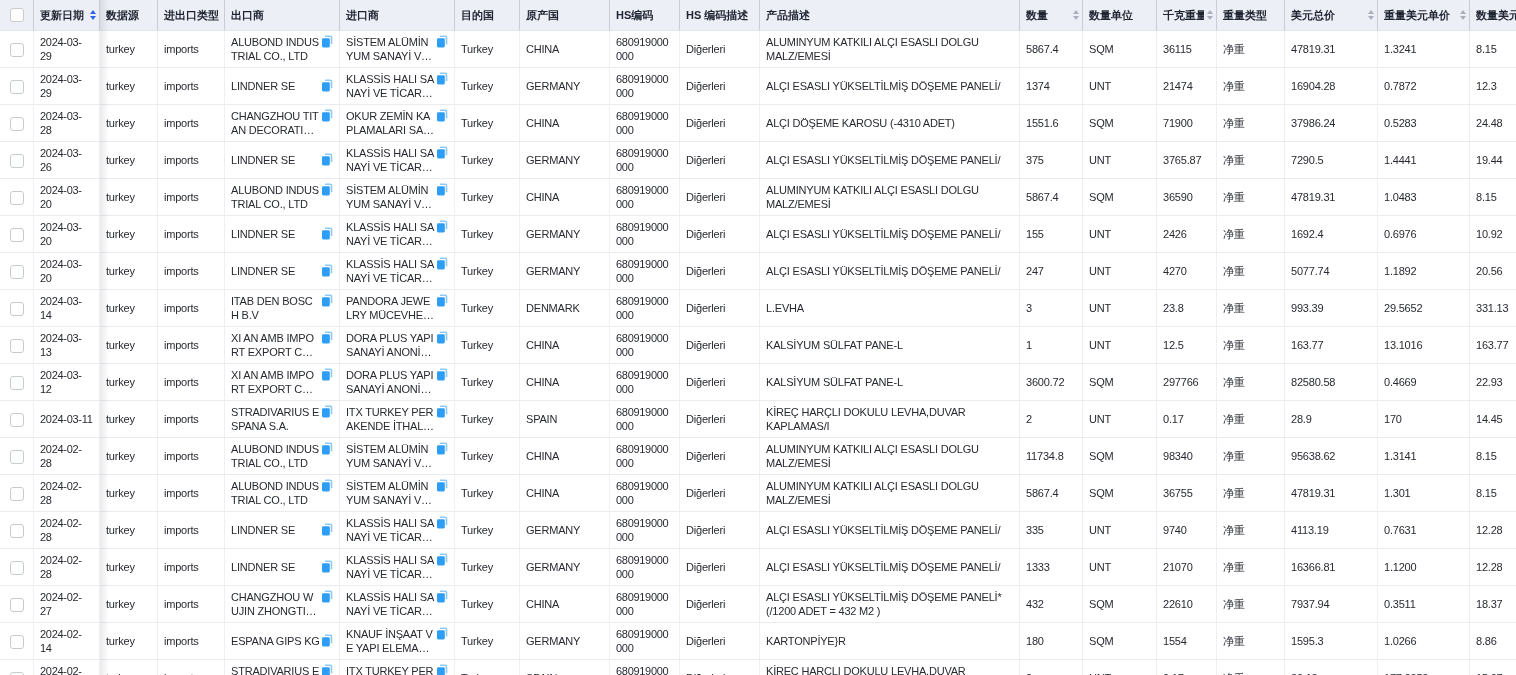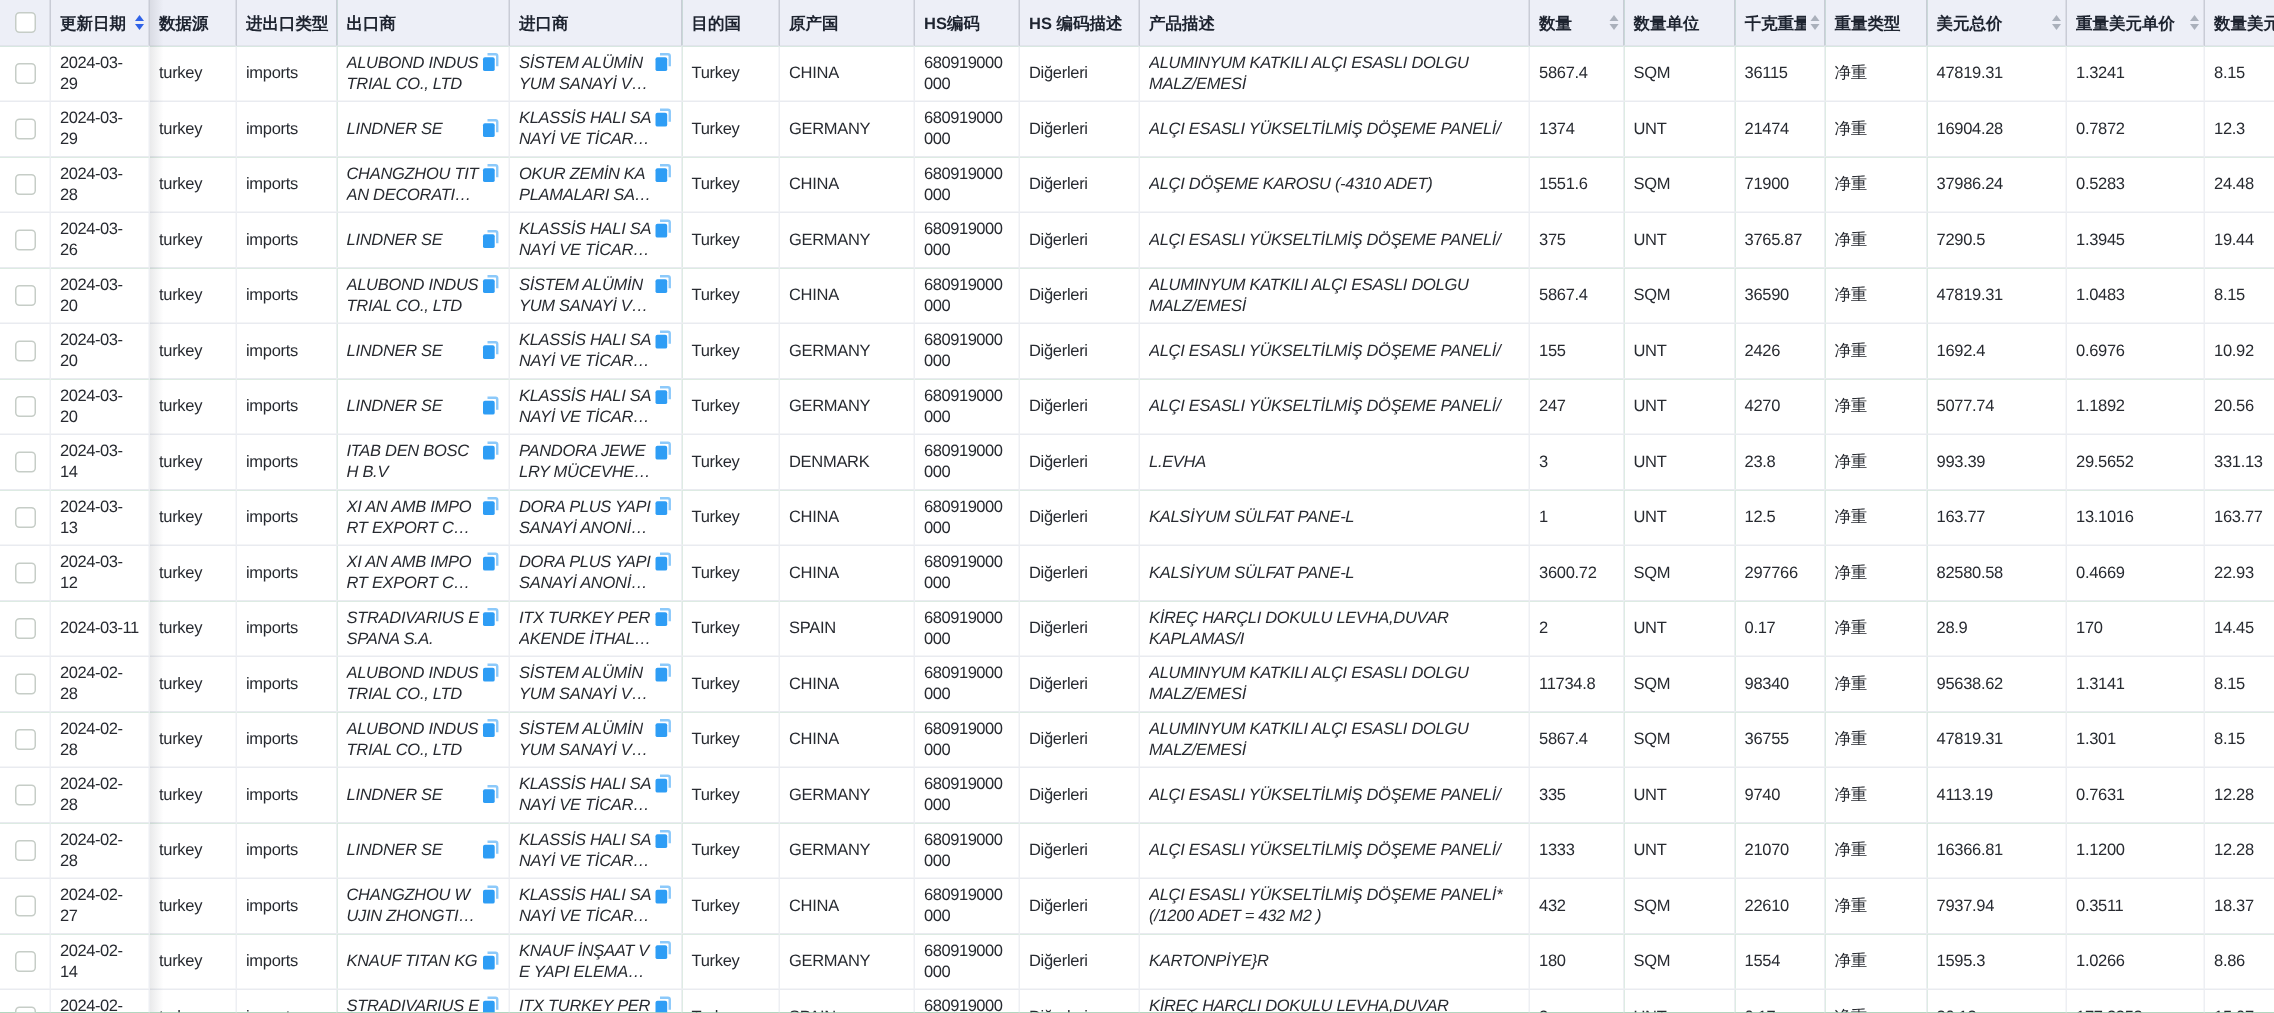--- a/index.html
+++ b/index.html
@@ -1,17 +1,17 @@
 <!DOCTYPE html>
 <html style="--header-bg: #edeff7; --accent: #2f62e8; --copy-blue: #2e9df5;"><head>
 <meta charset="utf-8">
 <style>
   :root { --header-bg:#edeff7; --accent:#2f62e8; --copy-blue:#2e9df5; }
   html,body{margin:0;padding:0;background:#fff;}
-  .viewport{position:relative;width:1516px;height:675px;overflow:hidden;background:#15803d;
+  .viewport{position:relative;width:1516px;height:675px;overflow:hidden;background:#be185d;
             font-family:"Liberation Sans","DejaVu Sans",sans-serif;}
   table{border-collapse:separate;border-spacing:0;table-layout:fixed;width:1560px;}
   thead th{background:var(--header-bg);height:30px;padding:0 3px 0 6px;
            border-right:1px solid #c9ccd6;border-bottom:1px solid #e2e4ec;
            font-size:11px;font-weight:700;color:#1e2430;text-align:left;
            overflow:hidden;white-space:nowrap;}
   .hcell{display:flex;align-items:center;width:100%;}
   .hlabel{flex:0 1 auto;overflow:hidden;}
   .sort{display:inline-flex;flex-direction:column;gap:2px;margin-left:auto;padding-left:3px;flex:none;cursor:pointer;}
   .sort i{display:block;width:0;height:0;border-left:3.5px solid transparent;border-right:3.5px solid transparent;}
@@ -21,21 +21,21 @@
   .sort.active .dn{border-top-color:var(--accent);}
   tbody tr{height:37px;}
   tbody td{padding:2px 6px;border-right:1px solid #edeff3;border-bottom:1px solid #e9ebf0;
            font-size:11px;line-height:14px;color:#272a30;letter-spacing:-0.2px;
            vertical-align:middle;overflow:hidden;word-wrap:break-word;background:#fff;}
   th.c-check,td.c-check{text-align:center;padding:0;}
   input[type=checkbox]{appearance:none;-webkit-appearance:none;width:14px;height:14px;
            border:1px solid #c6cdc7;border-radius:3px;background:#fff;margin:0;
            display:inline-block;vertical-align:middle;cursor:pointer;}
   .cellwrap{position:relative;width:100%;}
-  .clamp2{display:-webkit-box;-webkit-box-orient:vertical;-webkit-line-clamp:2;overflow:hidden;font-style:italic;}
+  .clamp2{display:-webkit-box;-webkit-box-orient:vertical;-webkit-line-clamp:2;overflow:hidden;}
   .pad-ico{padding-right:13px;}
   .copy{position:absolute;top:0;right:0;width:12px;height:13px;cursor:pointer;line-height:0;}
   .c-hs{word-break:break-all;letter-spacing:-0.3px;}
   .c-date{letter-spacing:-0.3px;}
   .pin-shadow{position:absolute;left:100px;top:0;height:100%;width:9px;
            background:linear-gradient(90deg,rgba(45,50,60,0.10),rgba(45,50,60,0));pointer-events:none;}
 </style>
 </head>
 <body>
 
@@ -314,21 +314,21 @@
           <td class="c-hs">680919000000</td>
           <td>Diğerleri</td>
           <td>
             <span class="clamp2">ALÇI ESASLI YÜKSELTİLMİŞ DÖŞEME PANELİ/</span>
           </td>
           <td>375</td>
           <td>UNT</td>
           <td>3765.87</td>
           <td>净重</td>
           <td>7290.5</td>
-          <td>1.3945</td>
+          <td>1.4441</td>
           <td>19.44</td>
         </tr>
         <tr>
           <td class="c-check"><input type="checkbox" style=""></td>
           <td class="c-date">2024-03-20</td>
           <td>turkey</td>
           <td>imports</td>
           <td>
             <div class="cellwrap">
               <span class="clamp2 pad-ico" style="word-break: break-all;">ALUBOND INDUSTRIAL CO., LTD</span>
@@ -780,21 +780,21 @@
           <td>0.3511</td>
           <td>18.37</td>
         </tr>
         <tr>
           <td class="c-check"><input type="checkbox" style=""></td>
           <td class="c-date">2024-02-14</td>
           <td>turkey</td>
           <td>imports</td>
           <td>
             <div class="cellwrap">
-              <span class="clamp2 pad-ico" style="word-break: break-all;">KNAUF TITAN KG</span>
+              <span class="clamp2 pad-ico" style="word-break: break-all;">ESPANA GIPS KG</span>
               <span class="copy"><svg width="12" height="13" viewBox="0 0 12 13">
                   <path d="M4 1.2 h5.3 a1.2 1.2 0 0 1 1.2 1.2 v6.8" fill="none" stroke="#2e9df5" stroke-opacity="0.55" stroke-width="1.6"></path>
                   <rect x="1" y="3.2" width="7.8" height="9.2" rx="1.3" fill="#2e9df5"></rect>
                 </svg></span>
             </div>
           </td>
           <td>
             <div class="cellwrap">
               <span class="clamp2 pad-ico" style="word-break: break-all;">KNAUF İNŞAAT VE YAPI ELEMANLARI SANA</span>
               <span class="copy"><svg width="12" height="13" viewBox="0 0 12 13">

